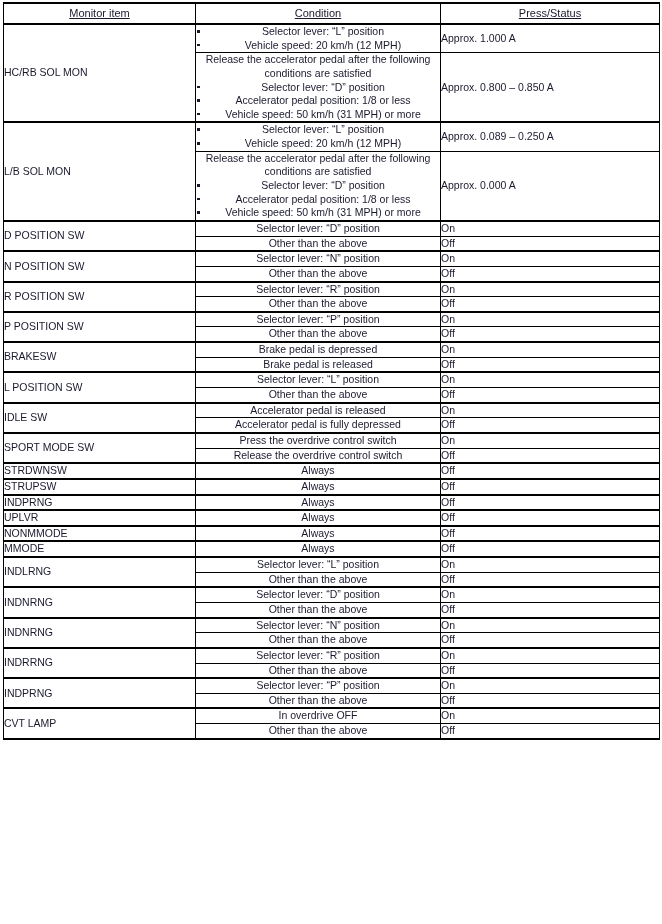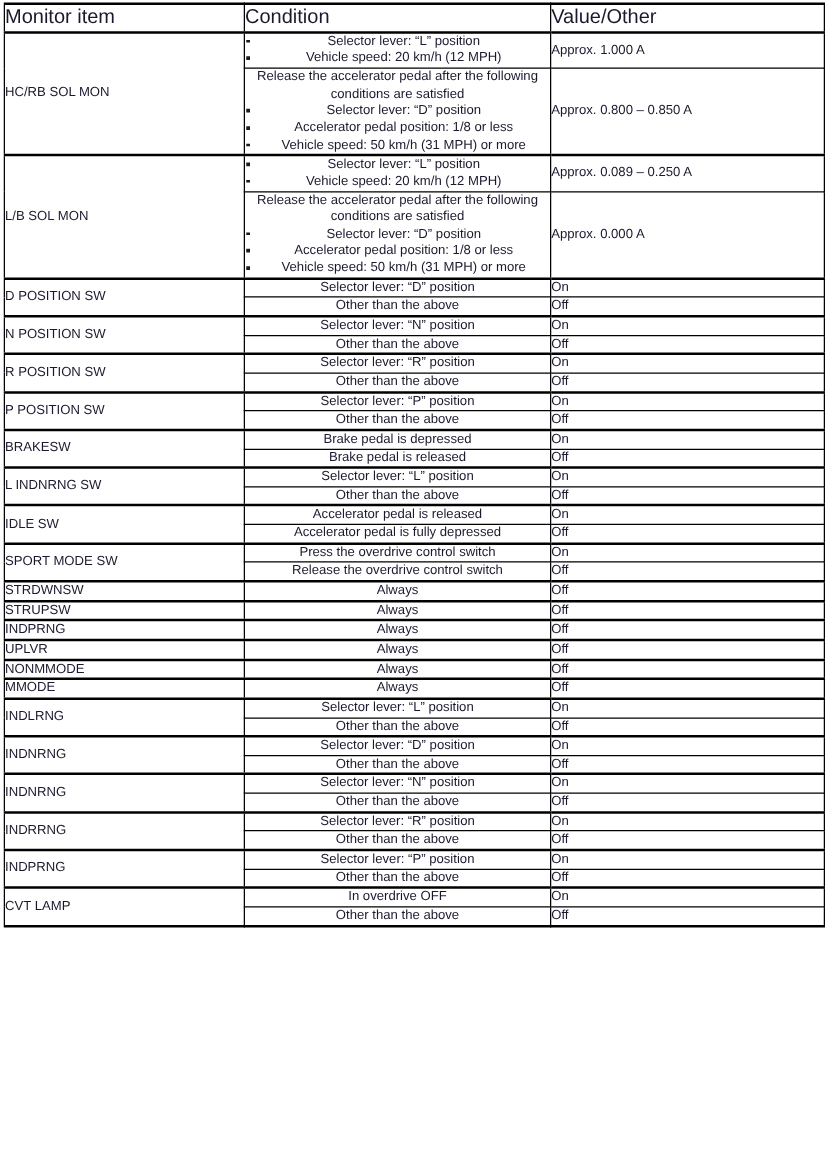--- a/index.html
+++ b/index.html
@@ -47,24 +47,25 @@
 
   
   table.spec {
     border-top: 2px solid #000000;
     border-bottom: 2px solid #000000;
     border-left: 1px solid #000000;
     border-right: 1px solid #000000;
   }
 
   thead th {
-    text-align: left;
+    text-align: center;
     height: 19px;
-    font-size: 16px;
+    font-size: 11px;
     border-bottom: 2px solid #000000;
+    text-decoration: underline;
   }
 
   
   td.item {
     text-align: left;
     padding: 3px 0 3px 7px;
     border-right: 2px solid #000000;
     border-top: 2px solid #000000;
     border-bottom: 2px solid #000000;
   }
@@ -119,21 +120,21 @@
   <table class="spec">
     <colgroup>
       <col class="c-item">
       <col class="c-cond">
       <col class="c-val">
     </colgroup>
     <thead>
       <tr>
         <th>Monitor item</th>
         <th>Condition</th>
-        <th>Value/Other</th>
+        <th>Press/Status</th>
       </tr>
     </thead>
     <tbody id="tbody">
         <tr class="group-start">
           <td class="item" rowspan="2">HC/RB SOL MON</td>
           <td class="cond">
             <ul class="blist">
               <li>Selector lever: “L” position</li>
               <li>Vehicle speed: 20 km/h (12 MPH)</li>
             </ul>
@@ -231,21 +232,21 @@
           </td>
           <td class="val">On</td>
         </tr>
         <tr>
           <td class="cond">
             <p class="lead">Brake pedal is released</p>
           </td>
           <td class="val">Off</td>
         </tr>
         <tr class="group-start">
-          <td class="item" rowspan="2">L INDNRNG SW</td>
+          <td class="item" rowspan="2">L POSITION SW</td>
           <td class="cond">
             <p class="lead">Selector lever: “L” position</p>
           </td>
           <td class="val">On</td>
         </tr>
         <tr>
           <td class="cond">
             <p class="lead">Other than the above</p>
           </td>
           <td class="val">Off</td>

